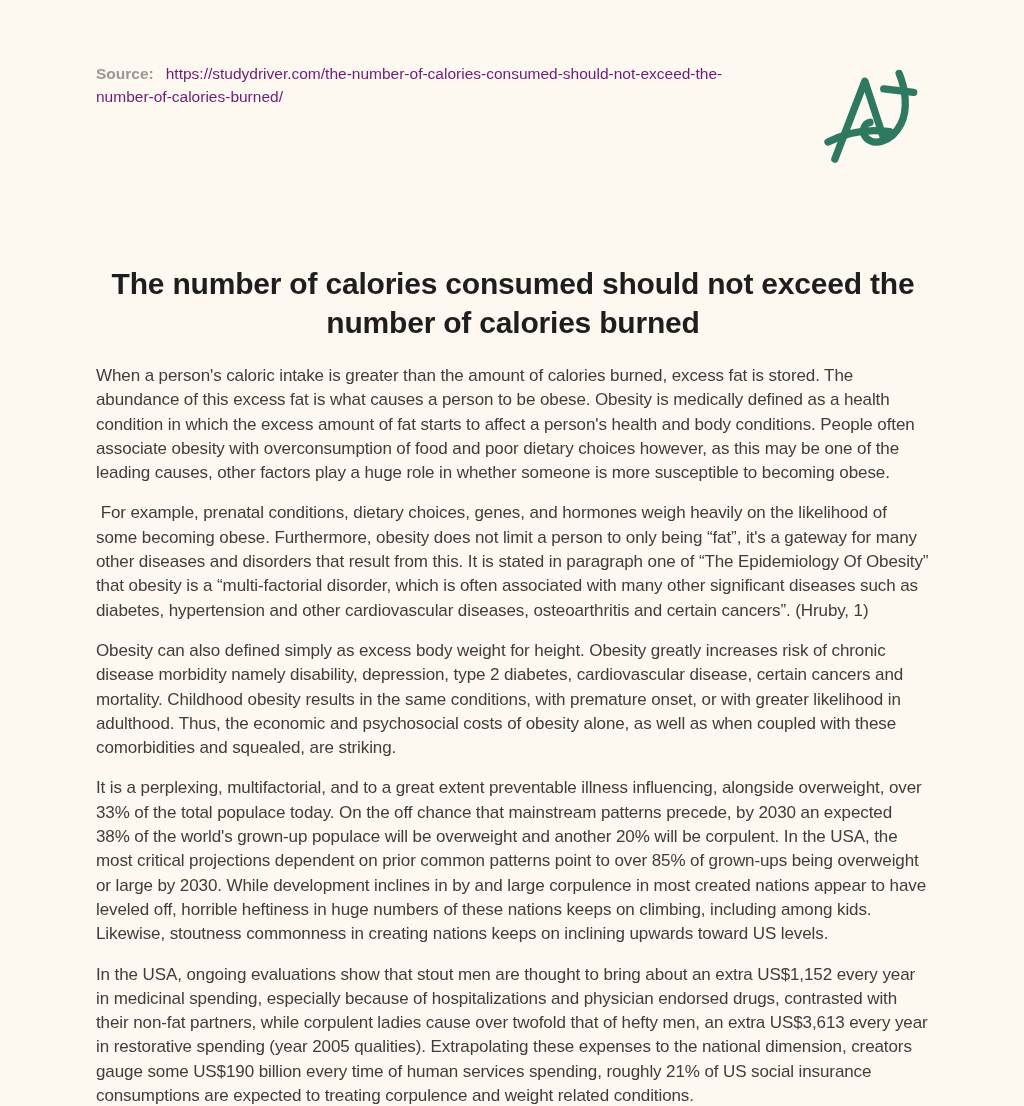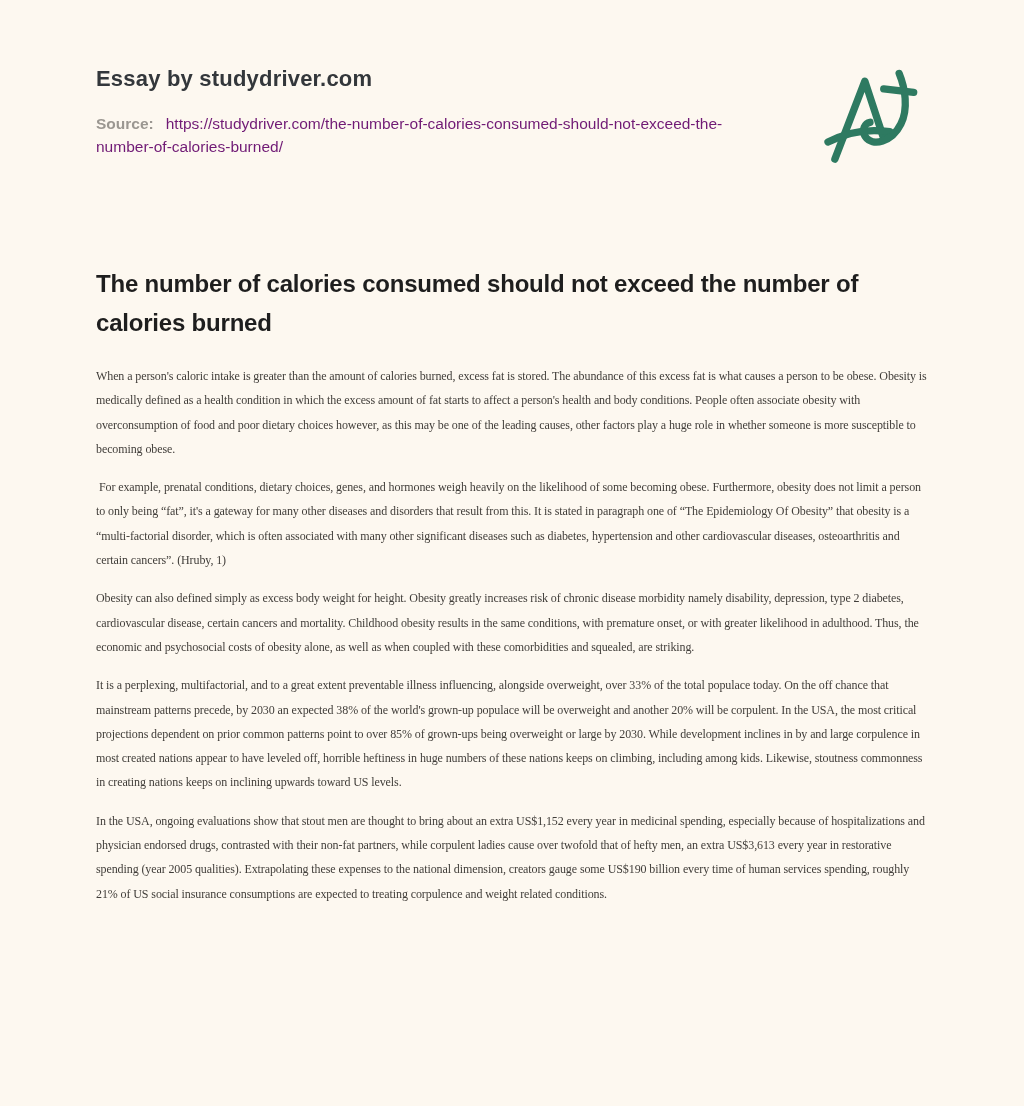--- a/index.html
+++ b/index.html
@@ -49,46 +49,45 @@
     cursor: pointer;
     margin-left: 7px;
   }
   .logo {
     width: 96px;
     height: 100px;
     margin: 6px 12px 0 0;
     flex: 0 0 auto;
   }
   .essay-title {
-    font-size: 24px;
+    font-size: 30px;
     line-height: 39px;
     font-weight: 700;
     color: #1e1e1e;
     letter-spacing: -0.2px;
     max-width: 845px;
     margin: 96px 0 22px 0;
+    text-align: center;
   }
   .essay-body p {
-    font-size: 12px;
+    font-size: 17px;
     line-height: 24.3px;
     color: #403d39;
     letter-spacing: -0.1px;
-    margin: 8px 0 14px 0;
+    margin: 16px 0 14px 0;
     white-space: pre-wrap;
-    font-family: Liberation Serif, serif;
   }
 </style>
 </head>
 <body>
 
 <div class="page">
 
   <div class="header-row">
     <div class="header-left">
-      <h1 class="brand-title">Essay by studydriver.com</h1>
       <p class="source">
         <span class="source-label">Source:</span><a class="source-link">https://studydriver.com/the-number-of-calories-consumed-should-not-exceed-the-number-of-calories-burned/</a>
       </p>
     </div>
 
     <div class="logo">
       <svg viewBox="0 0 112 112" width="96" height="100" aria-hidden="true">
         <g fill="none" stroke="#2e7a61" stroke-width="8.5" stroke-linecap="round" stroke-linejoin="round">
           <path d="M15 104 L50 13 L71 77"></path>
           <path d="M7 84 C30 72 52 68 79 72"></path>

